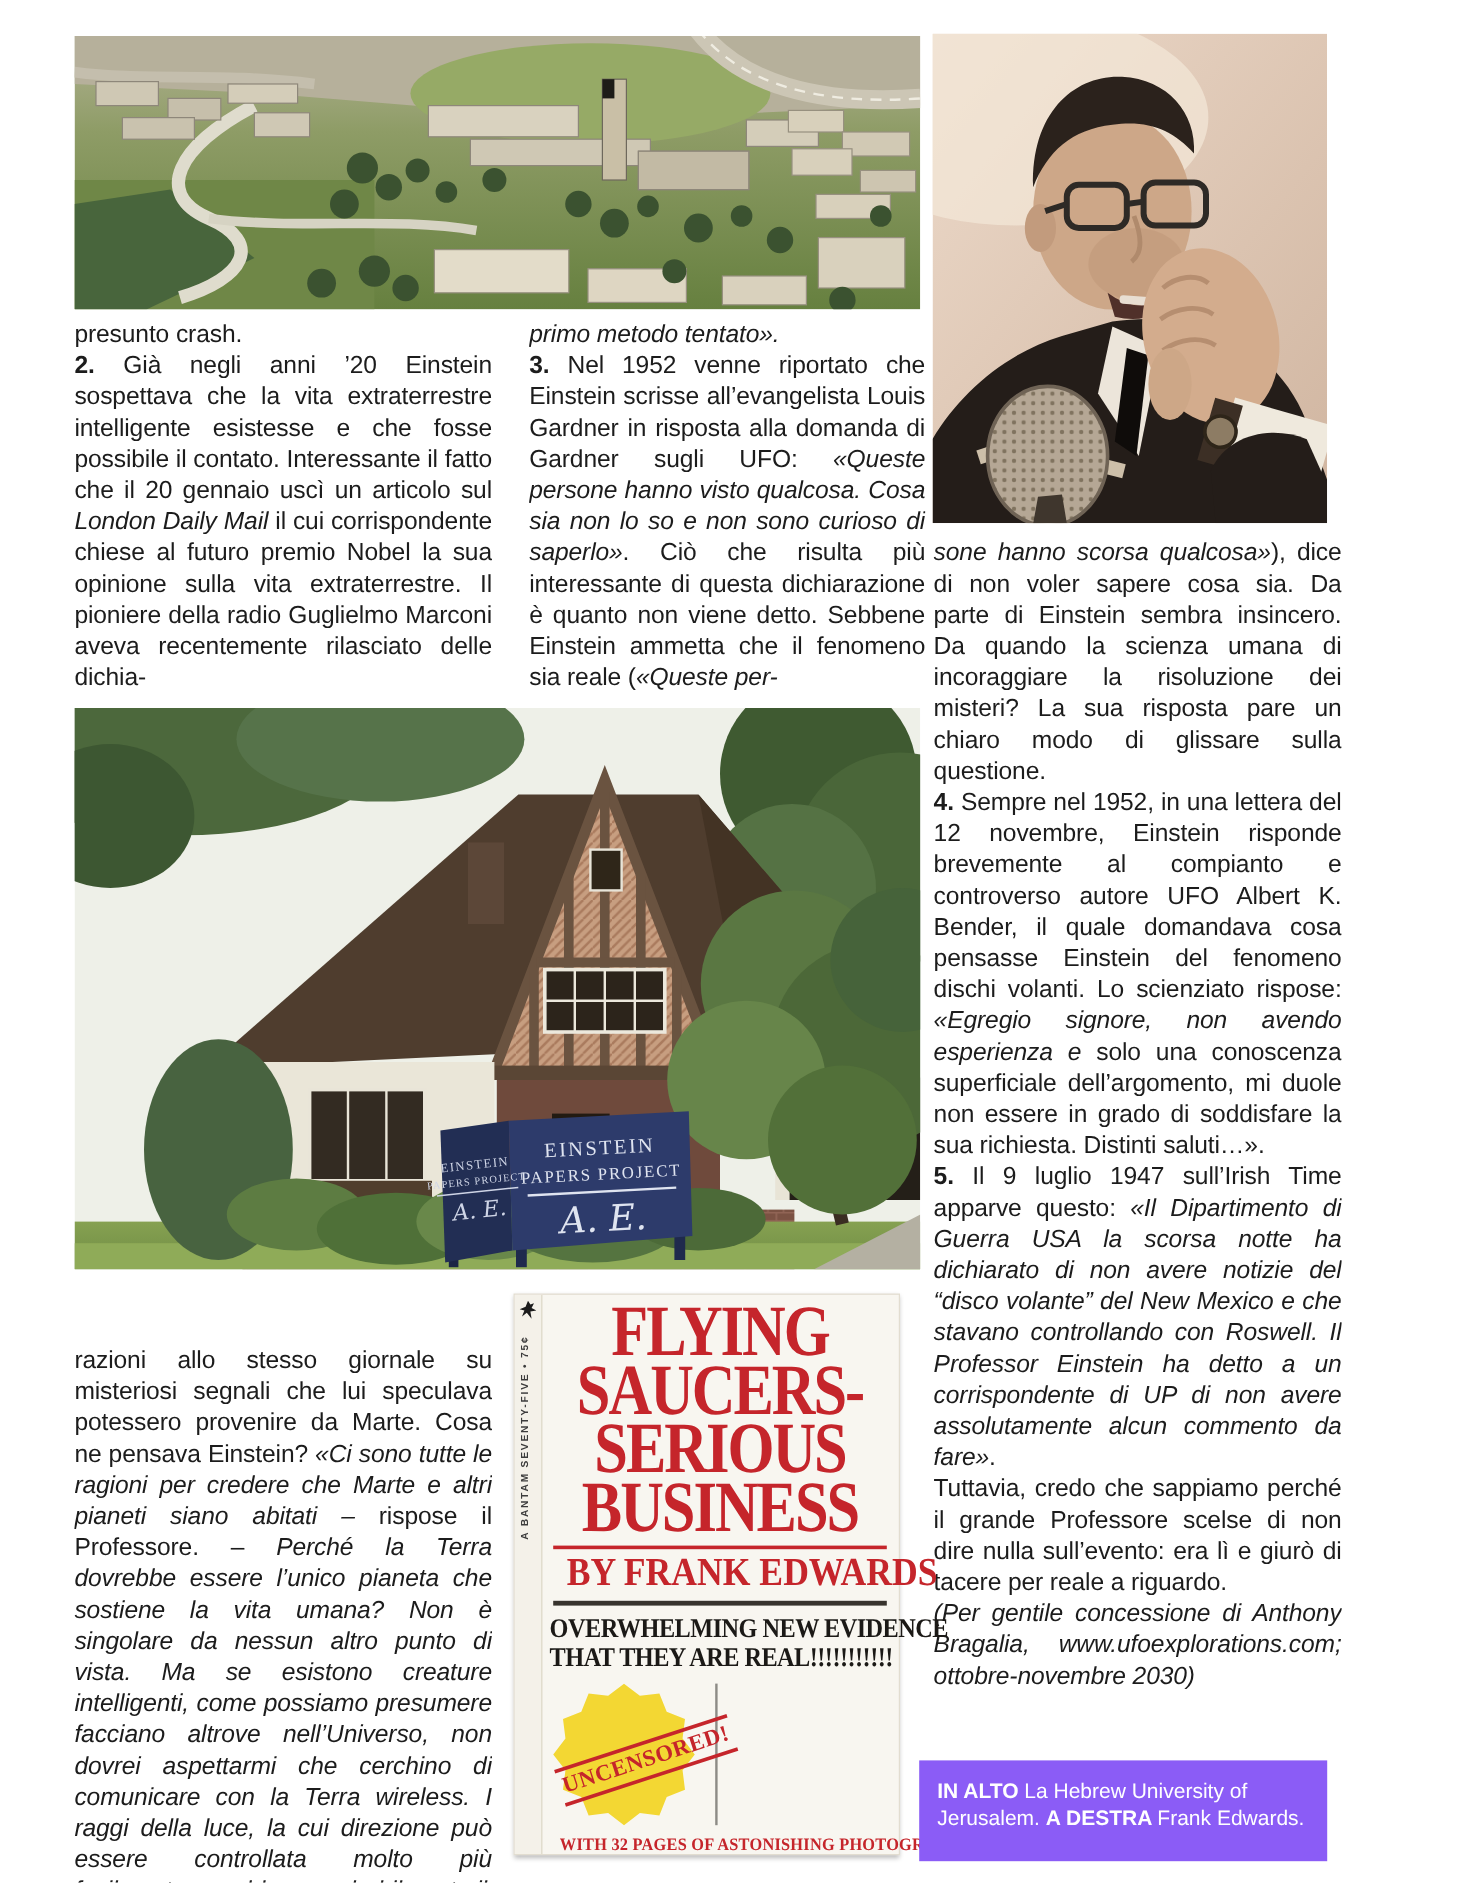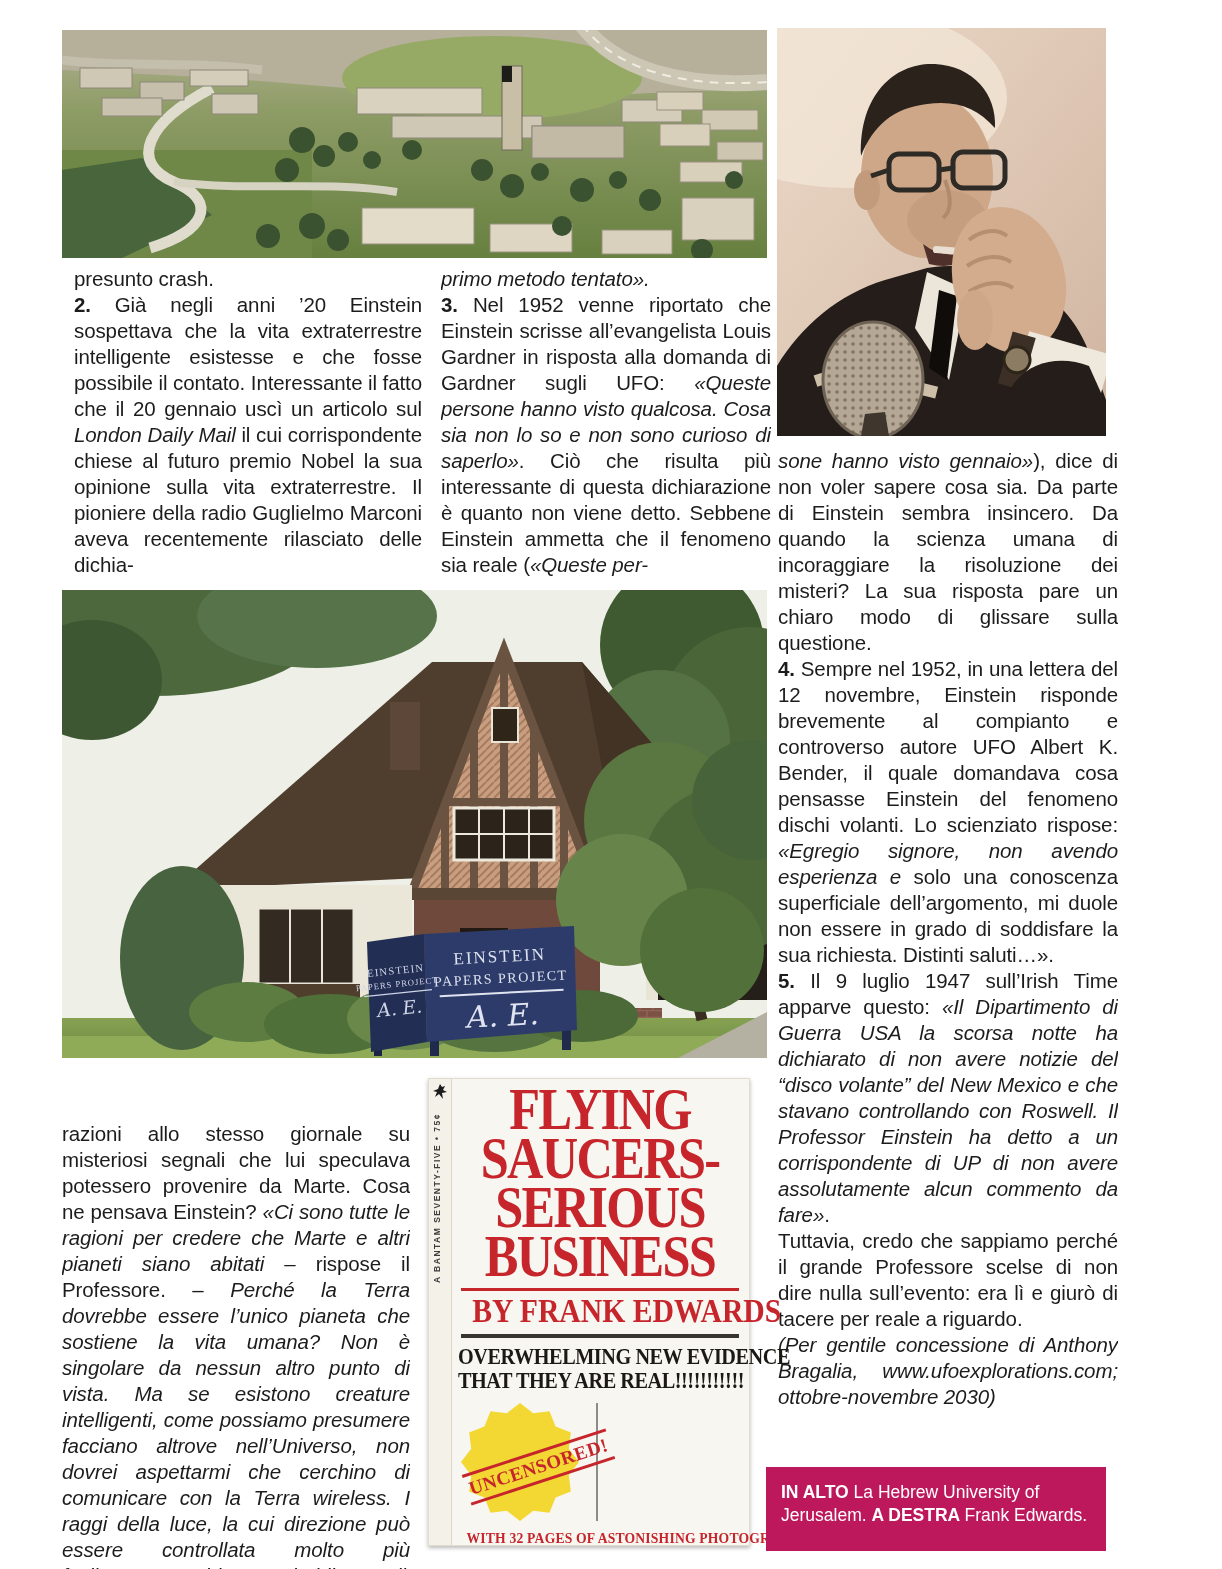--- a/index.html
+++ b/index.html
@@ -178,32 +178,32 @@
       <path d="M236,408 L232,364 C246,334 282,326 312,338 L329,376 L329,408 Z" fill="#241d19"></path>
       <g>
         <rect x="38" y="344" width="20" height="12" fill="#cdbfa9" transform="rotate(-18 48 350)"></rect>
         <rect x="138" y="356" width="22" height="12" fill="#cdbfa9" transform="rotate(14 149 362)"></rect>
         <ellipse cx="96" cy="352" rx="50" ry="58" fill="url(#micdots)" stroke="#6f6355" stroke-width="3"></ellipse>
         <polygon points="84,408 112,408 108,384 88,386" fill="#3f362d"></polygon>
       </g>
     </svg>
   </figure>
 
-  <div class="body-text" style="left:62px;top:266px;width:348px;height:318px;margin-left:12px;">
+  <div class="body-text" style="left:62px;top:266px;width:348px;height:318px;">
       <p><span>presunto crash.</span></p>
       <p><span class="seg-b">2. </span><span>Già negli anni ’20 Einstein sospettava che la vita extraterrestre intelligente esistesse e che fosse possibile il contato. Interessante il fatto che il 20 gennaio uscì un articolo sul </span><span class="seg-i">London Daily Mail</span><span> il cui corrispondente chiese al futuro premio Nobel la sua opinione sulla vita extraterrestre. Il pioniere della radio Guglielmo Marconi aveva recentemente rilasciato delle dichia-</span></p>
     </div>
 
   <div class="body-text" style="left:441px;top:266px;width:330px;height:318px;">
       <p><span class="seg-i">primo metodo tentato».</span></p>
       <p><span class="seg-b">3. </span><span>Nel 1952 venne riportato che Einstein scrisse all’evangelista Louis Gardner in risposta alla domanda di Gardner sugli UFO: </span><span class="seg-i">«Queste persone hanno visto qualcosa. Cosa sia non lo so e non sono curioso di saperlo»</span><span>. Ciò che risulta più interessante di questa dichiarazione è quanto non viene detto. Sebbene Einstein ammetta che il fenomeno sia reale (</span><span class="seg-i">«Queste per-</span></p>
     </div>
 
   <div class="body-text" style="left:778px;top:448px;width:340px;height:1014px;">
-      <p><span class="seg-i">sone hanno visto gennaio»</span><span>), dice di non voler sapere cosa sia. Da parte di Einstein sembra insincero. Da quando la scienza umana di incoraggiare la risoluzione dei misteri? La sua risposta pare un chiaro modo di glissare sulla questione.</span></p>
+      <p><span class="seg-i">sone hanno scorsa qualcosa»</span><span>), dice di non voler sapere cosa sia. Da parte di Einstein sembra insincero. Da quando la scienza umana di incoraggiare la risoluzione dei misteri? La sua risposta pare un chiaro modo di glissare sulla questione.</span></p>
       <p><span class="seg-b">4. </span><span>Sempre nel 1952, in una lettera del 12 novembre, Einstein risponde brevemente al compianto e controverso autore UFO Albert K. Bender, il quale domandava cosa pensasse Einstein del fenomeno dischi volanti. Lo scienziato rispose: </span><span class="seg-i">«Egregio signore, non avendo esperienza e</span><span> solo una conoscenza superficiale dell’argomento, mi duole non essere in grado di soddisfare la sua richiesta. Distinti saluti…».</span></p>
       <p><span class="seg-b">5. </span><span>Il 9 luglio 1947 sull’Irish Time apparve questo: </span><span class="seg-i">«Il Dipartimento di Guerra USA la scorsa notte ha dichiarato di non avere notizie del “disco volante” del New Mexico e che stavano controllando con Roswell. Il Professor Einstein ha detto a un corrispondente di UP di non avere assolutamente alcun commento da fare»</span><span>.</span></p>
       <p><span>Tuttavia, credo che sappiamo perché il grande Professore scelse di non dire nulla sull’evento: era lì e giurò di tacere per reale a riguardo.</span></p>
       <p><span class="seg-i">(Per gentile concessione di Anthony Bragalia, www.ufoexplorations.com; ottobre-novembre 2030)</span></p>
     </div>
 
   <figure class="photo" style="left:62px;top:590px;width:705px;height:468px;margin:0;">
     <svg width="705" height="468" viewBox="0 0 705 468">
       <defs>
         <pattern id="brick" width="26" height="14" patternUnits="userSpaceOnUse">
@@ -327,15 +327,15 @@
             <polygon points="118,60 108,73 110,89 95,95 89,110 73,108 60,118 47,108 31,110 25,95 10,89 12,73 2,60 12,47 10,31 25,25 31,10 47,12 60,2 73,12 89,10 95,25 110,31 108,47" fill="#f3d733"></polygon>
           </svg>
           <div class="stamp" style="color: rgb(197, 37, 43); border-color: rgb(197, 37, 43);">UNCENSORED!</div>
         </div>
         <div class="v-divider"></div>
       </div>
       <div class="book-footer" style="color: rgb(197, 37, 43);">WITH 32 PAGES OF ASTONISHING PHOTOGRAPHS</div>
     </div>
   </div>
 
-  <div class="caption" style="background: #be185d;"><span class="seg-b">IN ALTO </span><span>La Hebrew University of Jerusalem. </span><span class="seg-b">A DESTRA </span><span>Frank Edwards.</span></div>
+  <div class="caption" style="background: #8b5cf6;"><span class="seg-b">IN ALTO </span><span>La Hebrew University of Jerusalem. </span><span class="seg-b">A DESTRA </span><span>Frank Edwards.</span></div>
 
 </div>
 
 </body></html>

